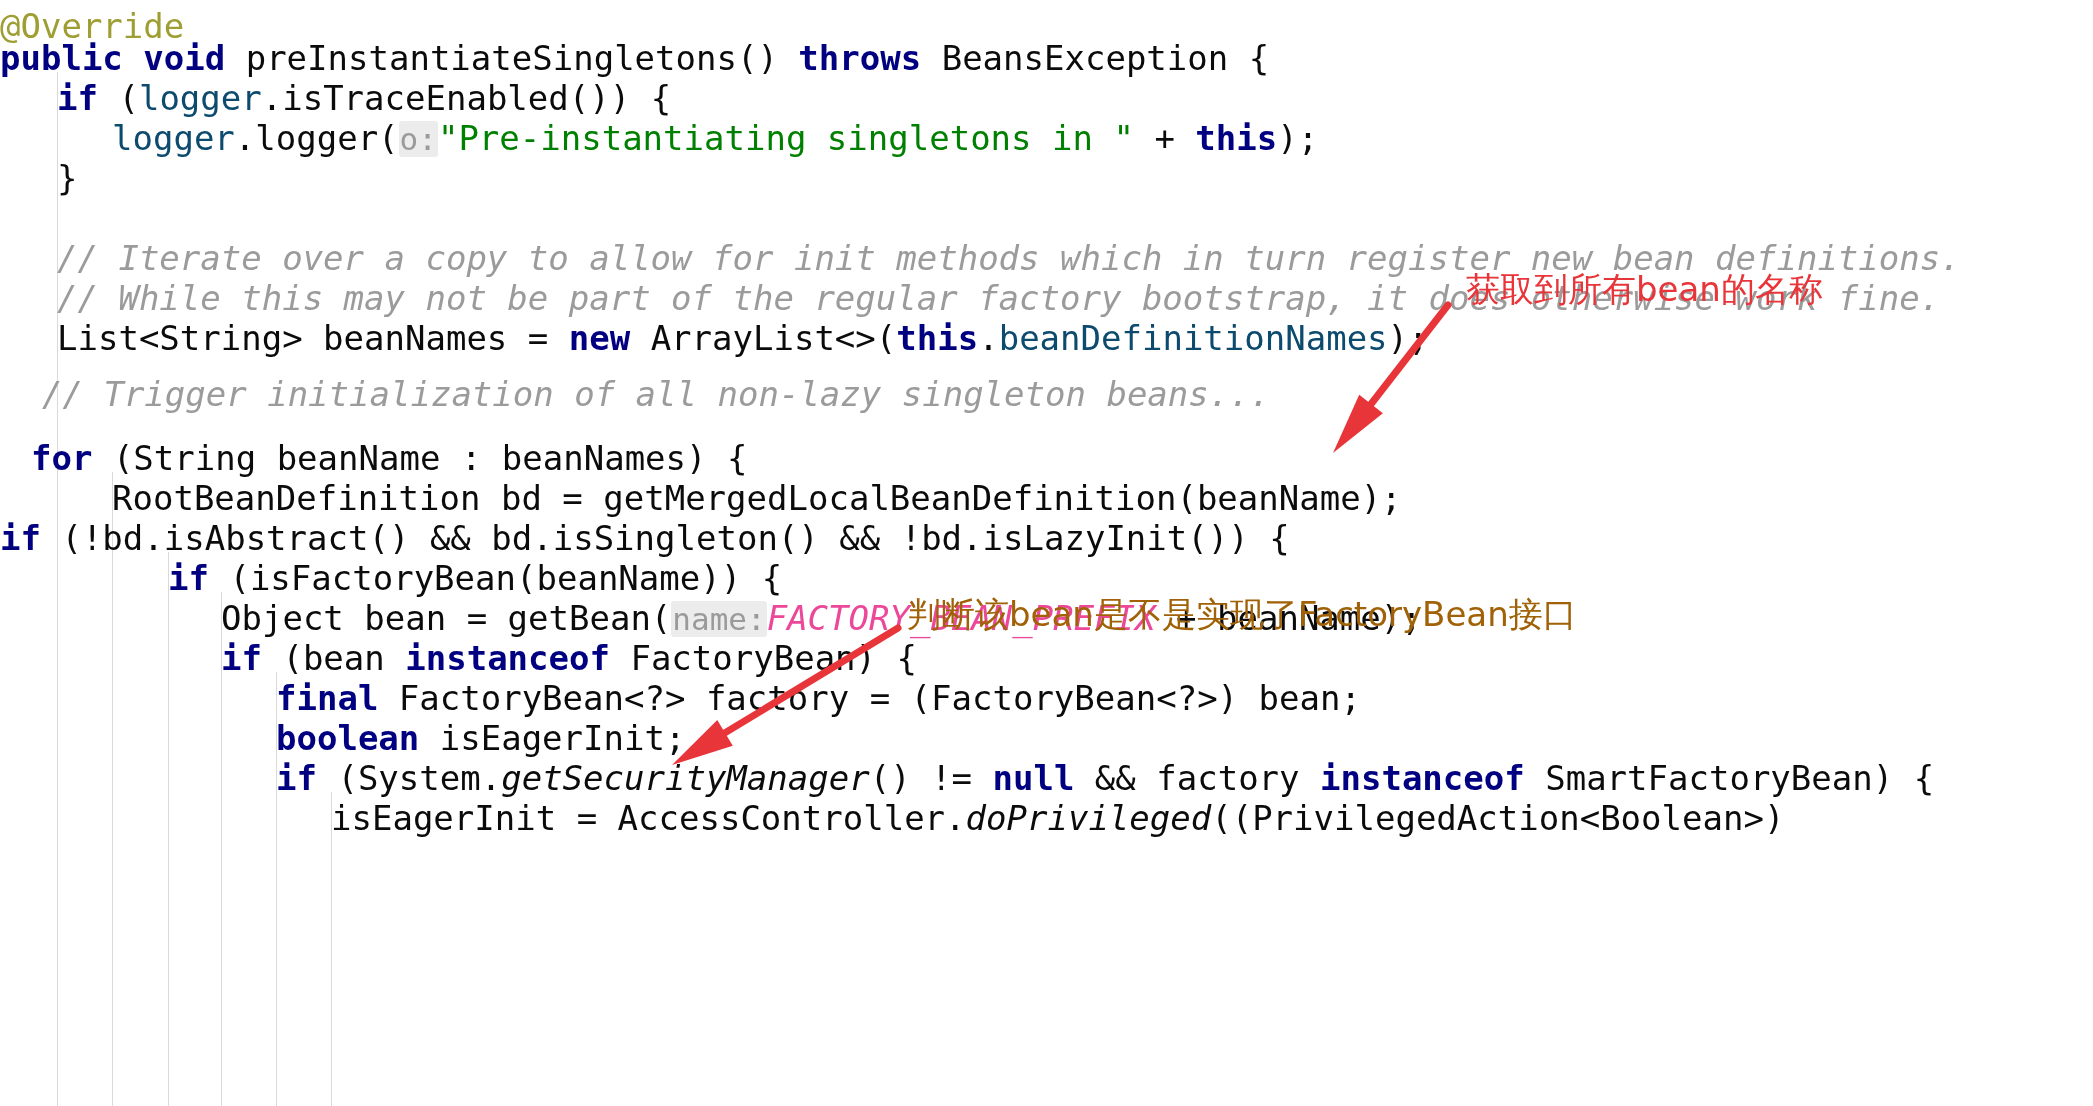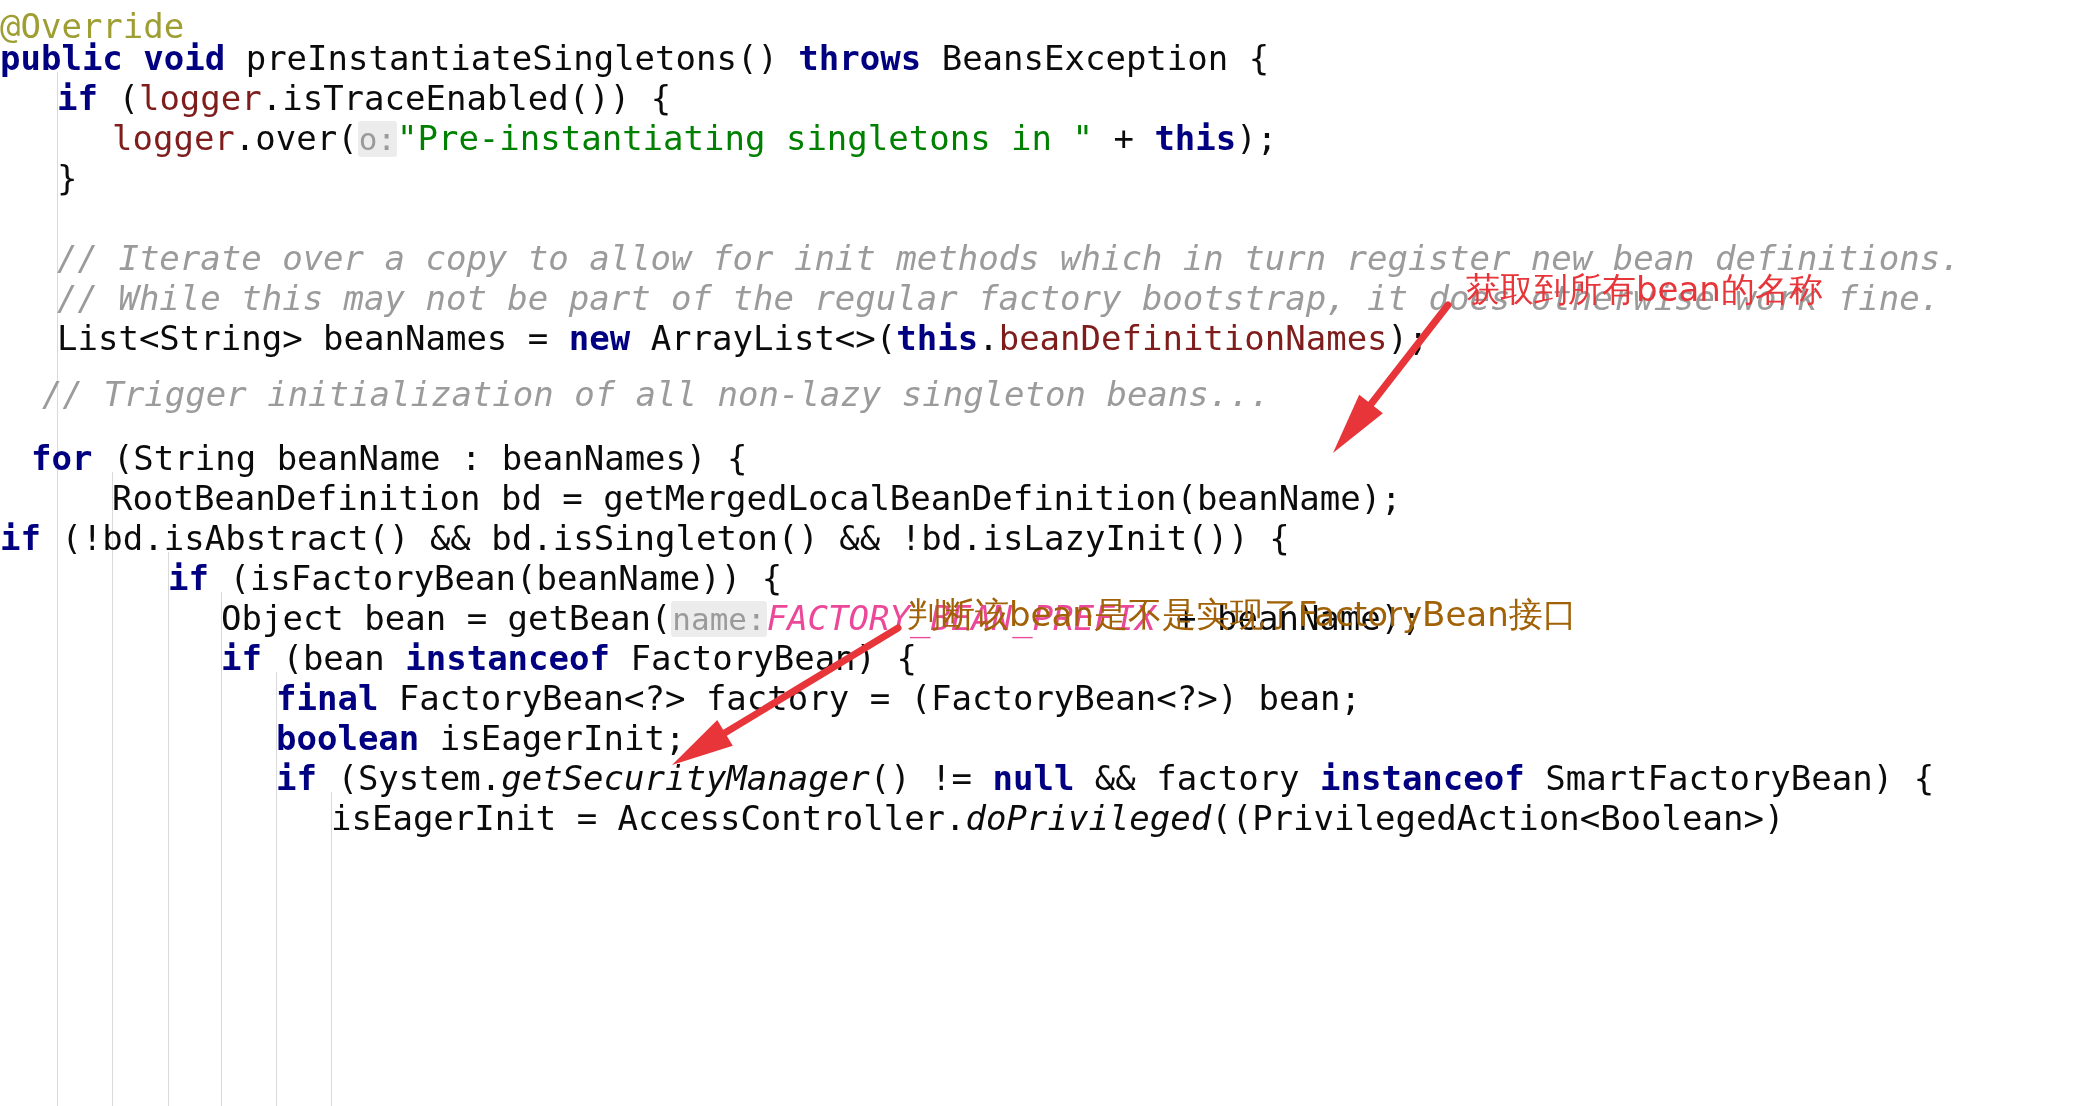--- a/index.html
+++ b/index.html
@@ -41,21 +41,21 @@
   .indent-guide {
     position: absolute;
     width: 1px;
     background: #d9d9d9;
   }
 
   
   .tok-annotation { color: #9e9e33; }
   .tok-keyword    { color: #000080; font-weight: bold; }
   .tok-plain      { color: #0b0b0b; }
-  .tok-field      { color: #7f1d1d; }
+  .tok-field      { color: #0c4a6e; }
   .tok-static     { color: #ec4899; font-style: italic; }
   .tok-string     { color: #008000; }
   .tok-comment    { color: #9b9b9b; font-style: italic; }
   .tok-methoditalic { color: #0b0b0b; font-style: italic; }
   .tok-this       { color: #000080; font-weight: bold; }
   .tok-hint {
     color: #9a9a9a;
     background: #ececec;
     border-radius: 3px;
     padding: 0 1px;
@@ -85,21 +85,21 @@
   <div class="code-area" id="code-area">
       <div class="indent-guide" style="left: 57px; top: 72px; height: 1034px; background: rgb(217, 217, 217);"></div>
       <div class="indent-guide" style="left: 112px; top: 472px; height: 634px; background: rgb(217, 217, 217);"></div>
       <div class="indent-guide" style="left: 168px; top: 552px; height: 554px; background: rgb(217, 217, 217);"></div>
       <div class="indent-guide" style="left: 221px; top: 592px; height: 514px; background: rgb(217, 217, 217);"></div>
       <div class="indent-guide" style="left: 276px; top: 672px; height: 434px; background: rgb(217, 217, 217);"></div>
       <div class="indent-guide" style="left: 331px; top: 792px; height: 314px; background: rgb(217, 217, 217);"></div>
       <div class="code-line" style="top: 0px; padding-left: 0px;"><span class="tok-annotation">@Override</span></div>
       <div class="code-line" style="top: 32px; padding-left: 0px;"><span class="tok-keyword">public</span><span class="tok-plain"> </span><span class="tok-keyword">void</span><span class="tok-plain"> preInstantiateSingletons() </span><span class="tok-keyword">throws</span><span class="tok-plain"> BeansException {</span></div>
       <div class="code-line" style="top: 72px; padding-left: 57px;"><span class="tok-keyword">if</span><span class="tok-plain"> (</span><span class="tok-field">logger</span><span class="tok-plain">.isTraceEnabled()) {</span></div>
-      <div class="code-line" style="top: 112px; padding-left: 112px;"><span class="tok-field">logger</span><span class="tok-plain">.over(</span><span class="tok-hint">o:</span><span class="tok-string">"Pre-instantiating singletons in "</span><span class="tok-plain"> + </span><span class="tok-this">this</span><span class="tok-plain">);</span></div>
+      <div class="code-line" style="top: 112px; padding-left: 112px;"><span class="tok-field">logger</span><span class="tok-plain">.logger(</span><span class="tok-hint">o:</span><span class="tok-string">"Pre-instantiating singletons in "</span><span class="tok-plain"> + </span><span class="tok-this">this</span><span class="tok-plain">);</span></div>
       <div class="code-line" style="top: 152px; padding-left: 57px;"><span class="tok-plain">}</span></div>
       <div class="code-line" style="top: 192px; padding-left: 0px;">&nbsp;</div>
       <div class="code-line" style="top: 232px; padding-left: 57px;"><span class="tok-comment">// Iterate over a copy to allow for init methods which in turn register new bean definitions.</span></div>
       <div class="code-line" style="top: 272px; padding-left: 57px;"><span class="tok-comment">// While this may not be part of the regular factory bootstrap, it does otherwise work fine.</span></div>
       <div class="code-line" style="top: 312px; padding-left: 57px;"><span class="tok-plain">List&lt;String&gt; beanNames = </span><span class="tok-keyword">new</span><span class="tok-plain"> ArrayList&lt;&gt;(</span><span class="tok-this">this</span><span class="tok-plain">.</span><span class="tok-field">beanDefinitionNames</span><span class="tok-plain">);</span></div>
       <div class="code-line" style="top: 352px; padding-left: 0px;">&nbsp;</div>
       <div class="code-line" style="top: 368px; padding-left: 42px;"><span class="tok-comment">// Trigger initialization of all non-lazy singleton beans...</span></div>
       <div class="code-line" style="top: 432px; padding-left: 31px;"><span class="tok-keyword">for</span><span class="tok-plain"> (String beanName : beanNames) {</span></div>
       <div class="code-line" style="top: 472px; padding-left: 112px;"><span class="tok-plain">RootBeanDefinition bd = getMergedLocalBeanDefinition(beanName);</span></div>
       <div class="code-line" style="top: 512px; "><span class="tok-keyword">if</span><span class="tok-plain"> (!bd.isAbstract() &amp;&amp; bd.isSingleton() &amp;&amp; !bd.isLazyInit()) {</span></div>

